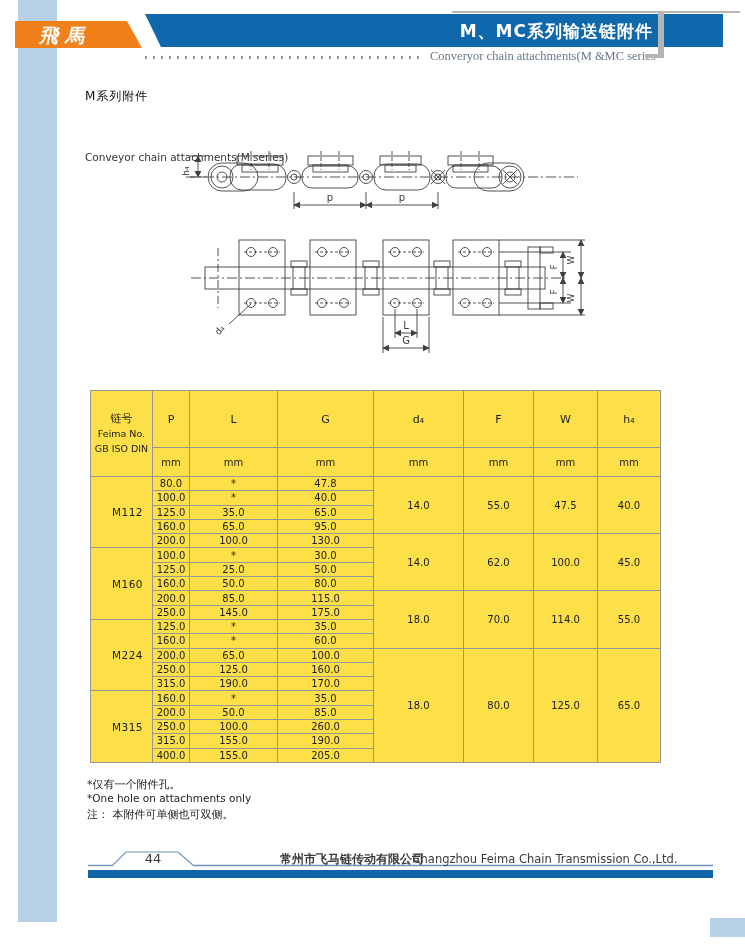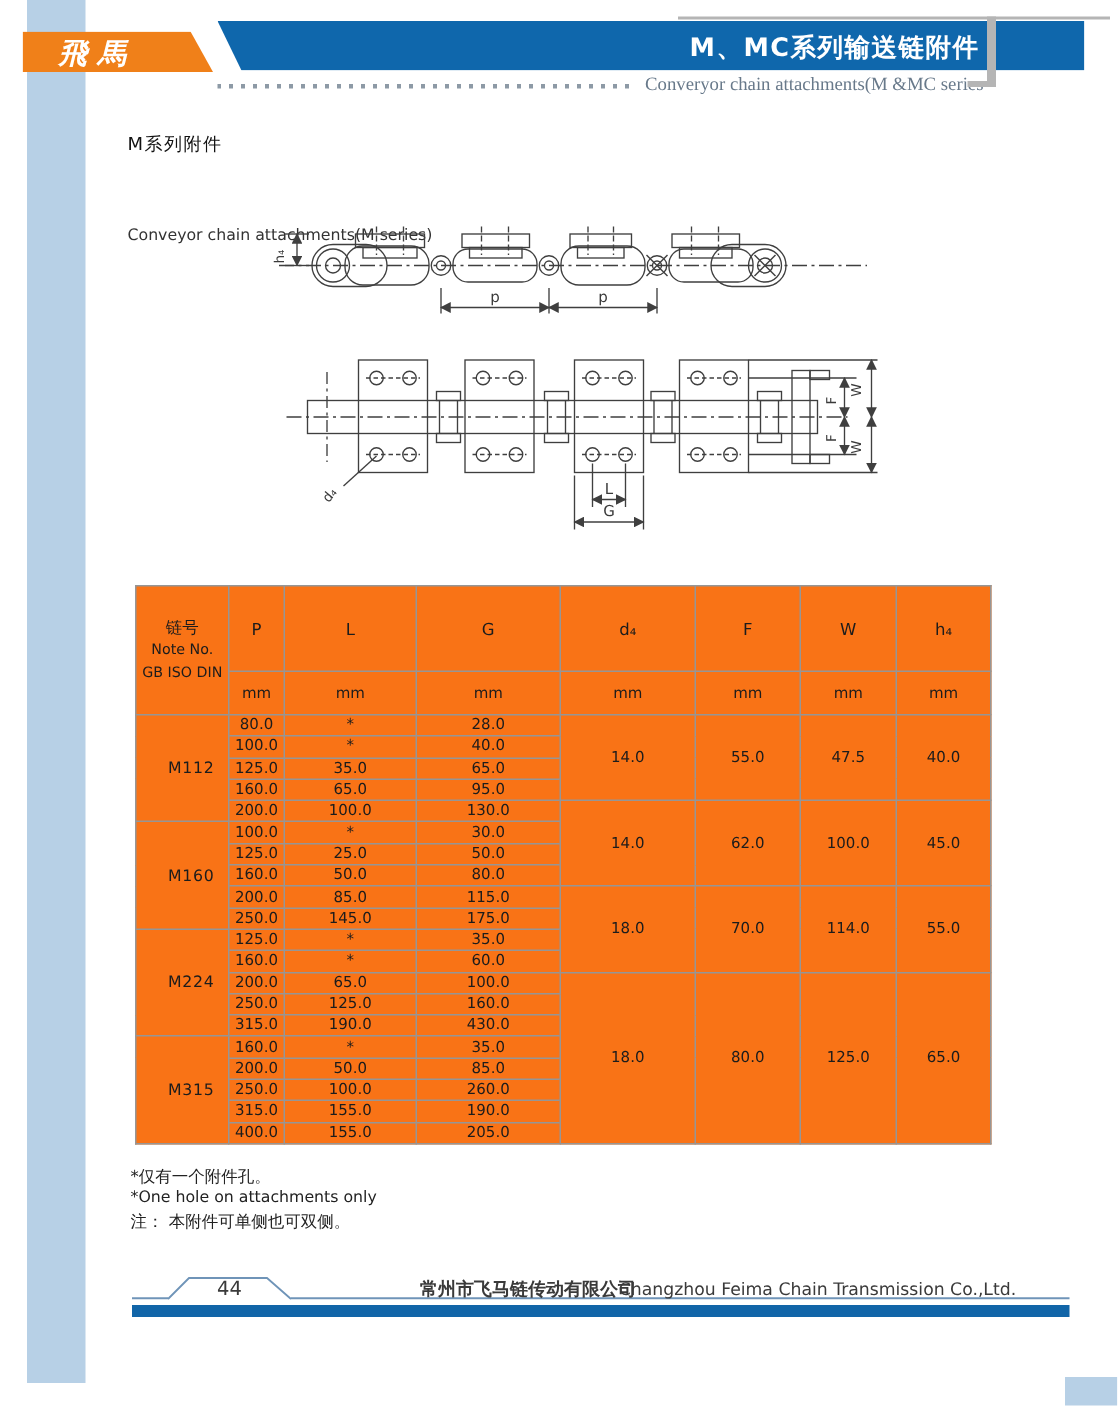--- a/index.html
+++ b/index.html
@@ -28,21 +28,21 @@
   .subtitle{left:430px;top:49px;font-family:"Liberation Serif",serif;font-size:12.5px;
             color:#68798a;white-space:nowrap;}
 
   .sec-cn{left:85px;top:88px;font-size:12px;color:#111;letter-spacing:1px;text-align:right;}
   .sec-en{left:85px;top:106px;font-size:10.5px;color:#333;margin-top:45px;}
 
   svg text{font-family:"DejaVu Sans",sans-serif;fill:#3a3a3a;}
 
   
   .spec-table{left:90px;top:390px;}
-  table{border-collapse:collapse;table-layout:fixed;width:570px;background:#f97316;}
+  table{border-collapse:collapse;table-layout:fixed;width:570px;background:#fde047;}
   td{border:1px solid #969696;text-align:center;vertical-align:middle;padding:0;
      font-size:10px;color:#1c1c1c;overflow:hidden;}
   tr.hrow1 td{height:56px;font-size:11px;}
   tr.hrow2 td{height:28px;font-size:10px;}
   td.chainhead{font-size:11px;line-height:1.55;}
   td.chainhead .sub{font-size:9.5px;}
   tbody td{height:13.3px;}
   td.chain{font-size:10.5px;letter-spacing:0.5px;padding-left:12px;}
 
   .note{color:#222;white-space:nowrap;}
@@ -235,21 +235,21 @@
           <col style="width:96px">
         <col style="width:90px">
           <col style="width:70px">
           <col style="width:64px">
           <col style="width:63px">
       </colgroup>
       <thead>
         <tr class="hrow1">
           <td rowspan="2" class="chainhead">
             <div>链号</div>
-            <div class="sub">Note No.</div>
+            <div class="sub">Feima No.</div>
             <div class="sub">GB ISO DIN</div>
           </td>
           <td>P</td>
           <td>L</td>
           <td>G</td>
           <td>d₄</td>
           <td>F</td>
           <td>W</td>
           <td>h₄</td>
         </tr>
@@ -261,21 +261,21 @@
           <td>mm</td>
           <td>mm</td>
           <td>mm</td>
         </tr>
       </thead>
       <tbody>
           <tr>
             <td rowspan="5" class="chain">M112</td>
             <td>80.0</td>
             <td>*</td>
-            <td>28.0</td>
+            <td>47.8</td>
             <td rowspan="4">14.0</td>
             <td rowspan="4">55.0</td>
             <td rowspan="4">47.5</td>
             <td rowspan="4">40.0</td>
           </tr>
           <tr>
             <td>100.0</td>
             <td>*</td>
             <td>40.0</td>
           </tr>
@@ -349,21 +349,21 @@
             <td rowspan="8">65.0</td>
           </tr>
           <tr>
             <td>250.0</td>
             <td>125.0</td>
             <td>160.0</td>
           </tr>
           <tr>
             <td>315.0</td>
             <td>190.0</td>
-            <td>430.0</td>
+            <td>170.0</td>
           </tr>
           <tr>
             <td rowspan="5" class="chain">M315</td>
             <td>160.0</td>
             <td>*</td>
             <td>35.0</td>
           </tr>
           <tr>
             <td>200.0</td>
             <td>50.0</td>

